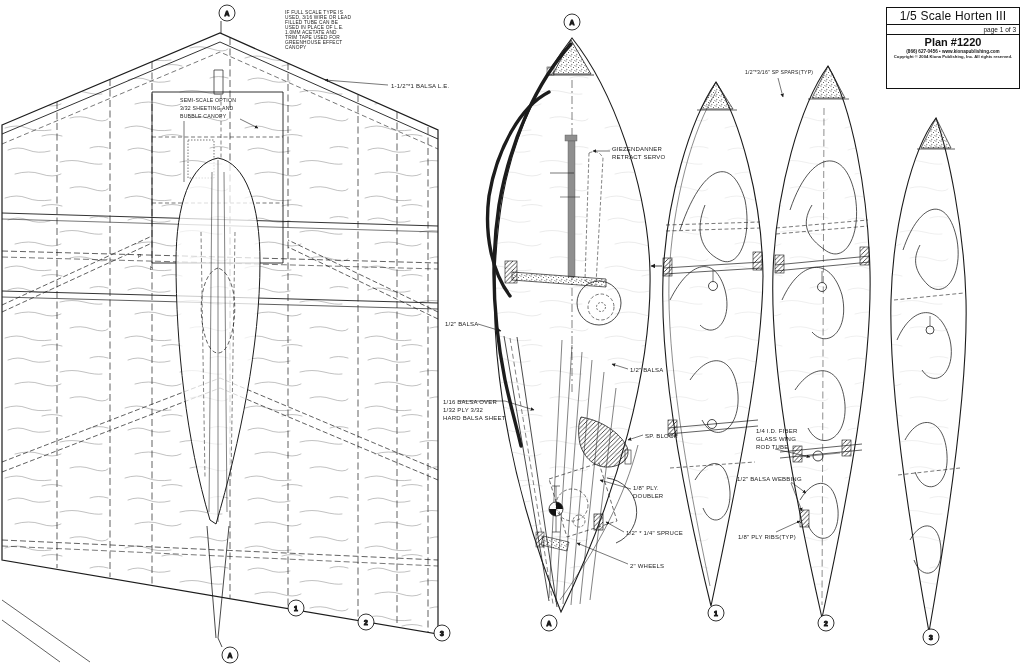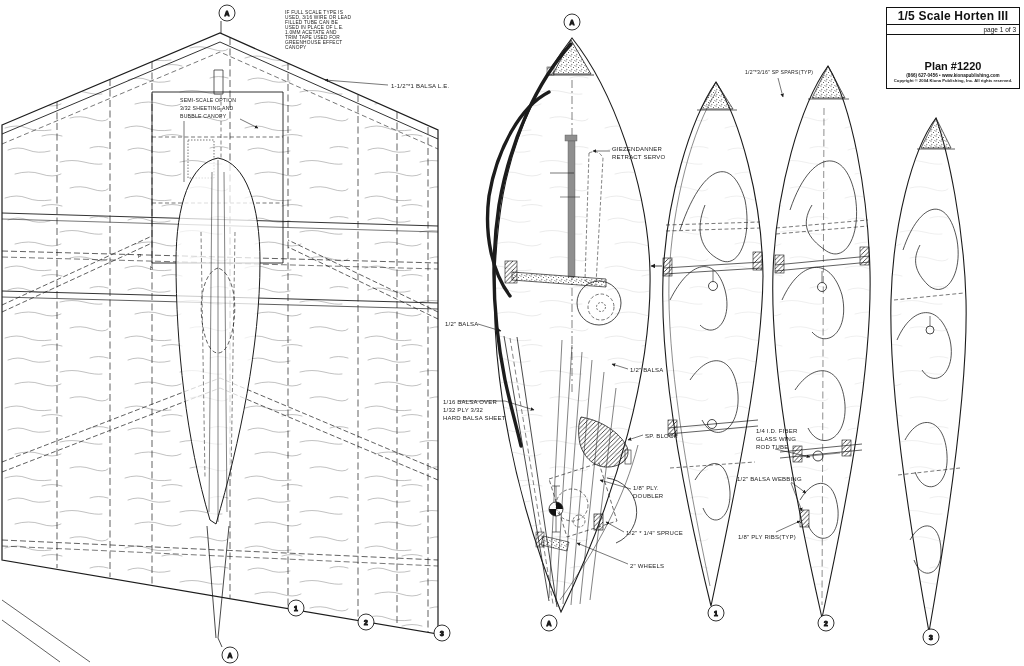--- a/index.html
+++ b/index.html
@@ -14,30 +14,30 @@
   .note{font-size:4.8px;}
   .mark{font-size:6.8px;font-weight:bold;}
   .tiny{font-size:5px;}
 
   
   .tblock{
     position:absolute;left:886px;top:7px;width:134px;height:82px;
     border:1.6px solid #111;background:#fff;box-sizing:border-box;
     display:flex;flex-direction:column;
   }
-  .t-title{font-size:12px;font-weight:bold;text-align:center;color:#111;
+  .t-title{font-size:12px;font-weight:normal;text-align:center;color:#111;
     border-bottom:1.5px solid #111;padding:1px 0 1px 0;letter-spacing:.2px;}
   .t-logo{position:relative;height:27px;text-align:center;}
   .t-brand{font-size:18px;font-weight:bold;letter-spacing:6px;color:#111;
     line-height:19px;padding-left:6px;}
   .t-sub{font-size:3.6px;letter-spacing:1.6px;color:#222;margin-top:-3px;}
   .t-swoosh{position:absolute;left:0;top:0;pointer-events:none;}
   .t-page{font-size:6.5px;text-align:right;color:#111;padding:0 3px 1px 0;
     border-bottom:1.3px solid #111;margin-top:1px;}
-  .t-plan{font-size:11px;font-weight:bold;text-align:center;color:#111;padding-top:1px;margin-top:24px;}
+  .t-plan{font-size:11px;font-weight:bold;text-align:center;color:#111;padding-top:1px;}
   .t-contact{font-size:4.6px;font-weight:bold;text-align:center;color:#111;margin-top:1px;}
   .t-copy{font-size:4.2px;font-weight:bold;text-align:center;color:#222;}
 </style>
 </head>
 <body>
 
 <div id="canvas">
 
 <svg id="plan-svg" width="1024" height="666" viewBox="0 0 1024 666">
   <defs>

